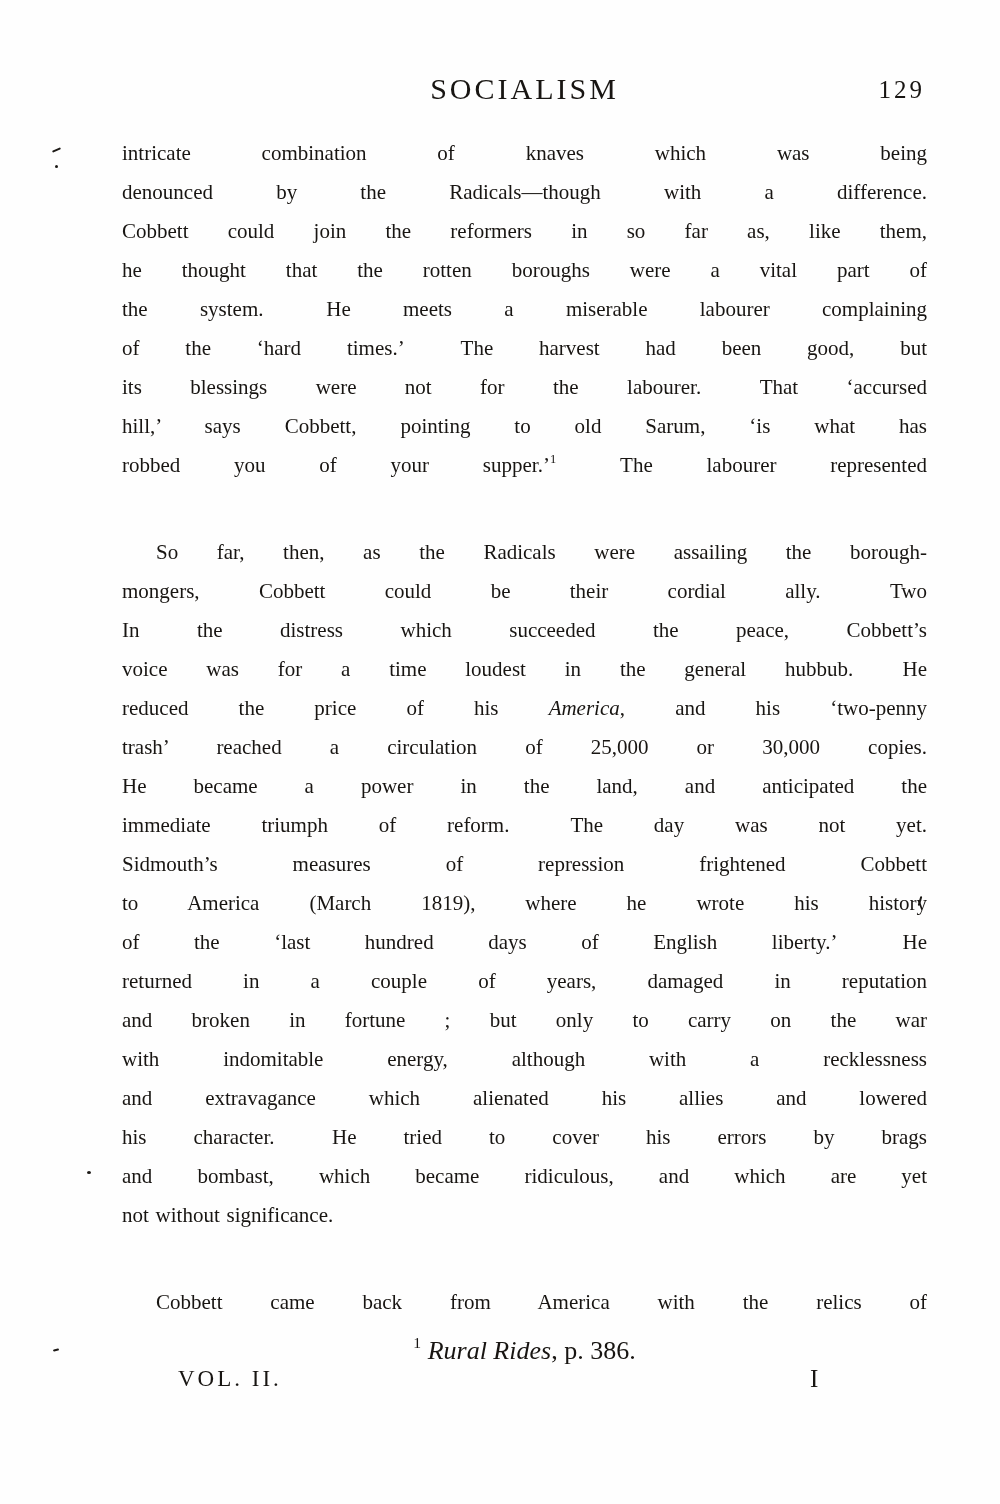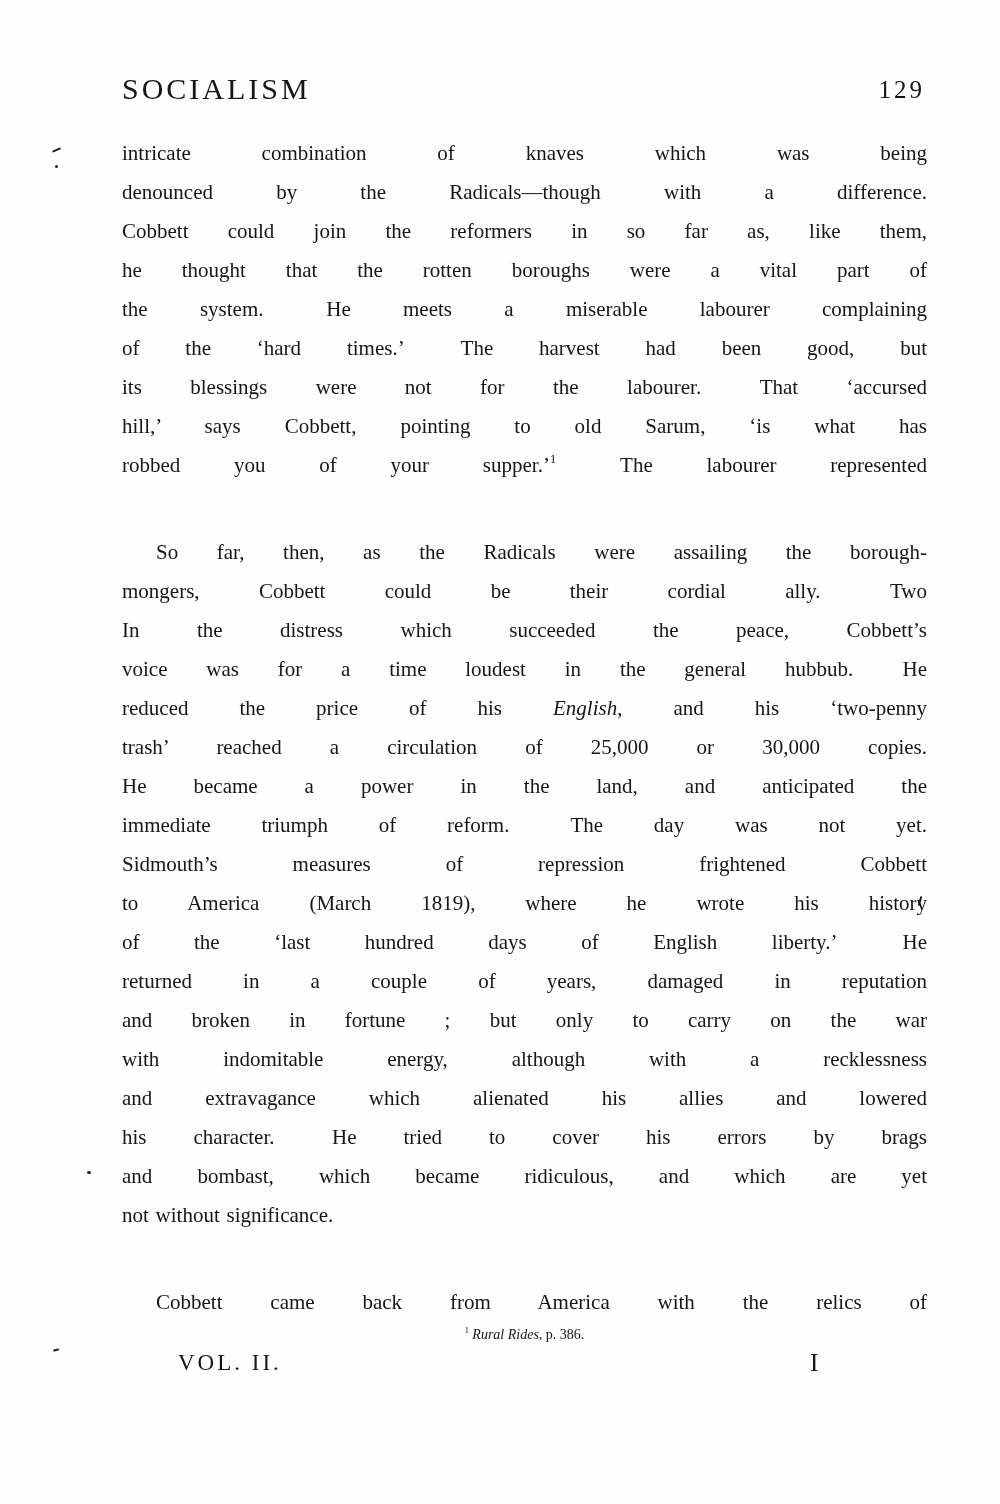--- a/index.html
+++ b/index.html
@@ -20,21 +20,21 @@
   
   .running-head {
     position: relative;
     margin-top: 72px;
     height: 34px;
     font-size: 30px;
     line-height: 34px;
   }
   .head-title {
     display: block;
-    text-align: left;
+    text-align: center;
     letter-spacing: 3px;
   }
   .page-number {
     position: absolute;
     right: 2px;
     top: 1px;
     letter-spacing: 3px;
     font-size: 25px;
   }
   
@@ -57,22 +57,23 @@
   sup {
     font-size: 60%;
     line-height: 0;
     position: relative;
     top: -0.1em;
     vertical-align: super;
   }
   i { font-style: italic; }
   
   .footnote {
+    margin-top: 16px;
     text-align: center;
-    font-size: 14px;
+    font-size: 26px;
     line-height: 26px;
   }
   
   .page-footer {
     position: relative;
     height: 30px;
     font-size: 23px;
     line-height: 30px;
   }
   .volume {
@@ -116,21 +117,21 @@
         <div class="line">of the ‘hard times.’  The harvest had been good, but</div>
         <div class="line">its blessings were not for the labourer.  That ‘accursed</div>
         <div class="line">hill,’ says Cobbett, pointing to old Sarum, ‘is what has</div>
         <div class="line">robbed you of your supper.’<sup>1</sup>  The labourer represented</div>
       </div>
       <div class="paragraph indent">
         <div class="line">So far, then, as the Radicals were assailing the borough-</div>
         <div class="line">mongers, Cobbett could be their cordial ally.  Two</div>
         <div class="line">In the distress which succeeded the peace, Cobbett’s</div>
         <div class="line">voice was for a time loudest in the general hubbub.  He</div>
-        <div class="line">reduced the price of his <i>English</i>, and his ‘two-penny</div>
+        <div class="line">reduced the price of his <i>America</i>, and his ‘two-penny</div>
         <div class="line">trash’ reached a circulation of 25,000 or 30,000 copies.</div>
         <div class="line">He became a power in the land, and anticipated the</div>
         <div class="line">immediate triumph of reform.  The day was not yet.</div>
         <div class="line">Sidmouth’s measures of repression frightened Cobbett</div>
         <div class="line">to America (March 1819), where he wrote his history</div>
         <div class="line">of the ‘last hundred days of English liberty.’  He</div>
         <div class="line">returned in a couple of years, damaged in reputation</div>
         <div class="line">and broken in fortune ; but only to carry on the war</div>
         <div class="line">with indomitable energy, although with a recklessness</div>
         <div class="line">and extravagance which alienated his allies and lowered</div>

